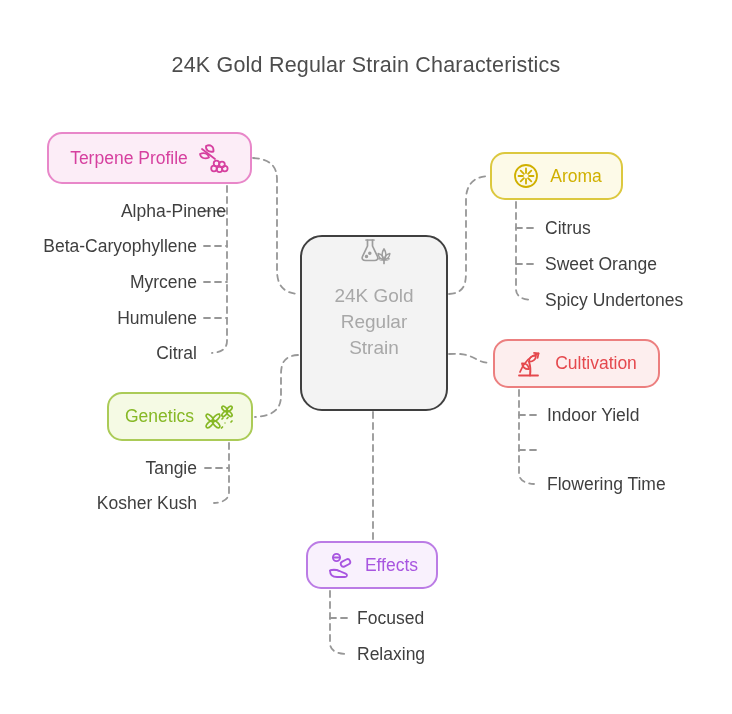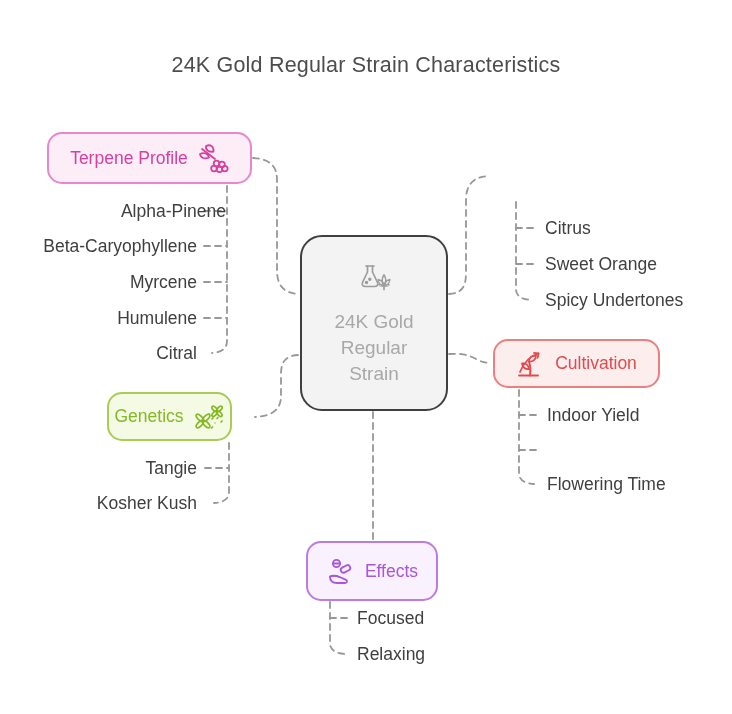--- a/index.html
+++ b/index.html
@@ -14,27 +14,27 @@
   .connectors{position:absolute;left:0;top:0;pointer-events:none;}
   .pill{
     position:absolute;display:flex;align-items:center;justify-content:center;gap:9px;
     border:2px solid;border-radius:15px;box-sizing:border-box;cursor:pointer;
     font-size:17.5px;background:#fff;
   }
   .pill .lbl{white-space:nowrap;}
   .pill svg{display:block;flex:0 0 auto;}
   .pill-terpene{left:47px;top:132px;width:205px;height:52px;color:#d6409f;border-color:#e887c9;background:#fcedf7;}
   .pill-aroma{left:490px;top:152px;width:133px;height:48px;color:#d0b000;border-color:#dcc83f;background:#fdfae8;}
-  .pill-genetics{left:107px;top:392px;width:125px;height:49px;color:#86b825;border-color:#abcb57;background:#f5fae4;}
+  .pill-genetics{left:107px;top:392px;width:146px;height:49px;color:#86b825;border-color:#abcb57;background:#f5fae4;}
   .pill-cultivation{left:493px;top:339px;width:167px;height:49px;color:#e5484d;border-color:#ec7f7f;background:#fdeeee;}
-  .pill-effects{left:306px;top:541px;width:132px;height:60px;color:#a855e0;border-color:#bb7ce5;background:#f9f1fd;}
+  .pill-effects{left:306px;top:541px;width:132px;height:48px;color:#a855e0;border-color:#bb7ce5;background:#f9f1fd;}
   .center-node{
     position:absolute;left:300px;top:235px;width:148px;height:176px;box-sizing:border-box;
     border:2px solid #3f3f3f;border-radius:22px;background:#f3f3f3;cursor:pointer;
-    display:flex;flex-direction:column;align-items:center;padding-top:26px;
+    display:flex;flex-direction:column;align-items:center;
   }
   .center-node .icon{color:#9d9d9d;margin-bottom:8px;}
   .center-node .cline{font-size:19px;line-height:26px;color:#a8a8a8;text-align:center;}
   .item{
     position:absolute;font-size:17.5px;line-height:24px;color:#3f3f3f;white-space:nowrap;
   }
   .item.r{text-align:right;}
 </style>
 </head>
 <body>
@@ -103,20 +103,28 @@
       <path d="M9 3 C13.5 1 17 3.5 16.5 8.5 C12 9.5 8.5 7.5 9 3 Z"></path>
       <path d="M3 11 C7 9 11 10.5 12 14.5 C8 16.5 3.5 15 3 11 Z"></path>
       <circle cx="19.5" cy="20.5" r="2.8"></circle>
       <circle cx="25" cy="21.5" r="2.8"></circle>
       <circle cx="17" cy="25.5" r="2.8"></circle>
       <circle cx="22.5" cy="26.3" r="2.8"></circle>
       <circle cx="27.8" cy="25.6" r="2.8"></circle>
     </svg>
   </div>
 
+  <div class="pill pill-aroma">
+    <svg width="30" height="30" viewBox="0 0 30 30" fill="none" stroke="currentColor" stroke-width="1.8" stroke-linecap="round">
+      <circle cx="15" cy="15" r="11"></circle>
+      <path d="M18 15 L22.5 15 M15 18 L15 22.5 M12 15 L7.5 15 M15 12 L15 7.5
+               M17.1 17.1 L20.3 20.3 M12.9 17.1 L9.7 20.3 M12.9 12.9 L9.7 9.7 M17.1 12.9 L20.3 9.7"></path>
+    </svg>
+    <span class="lbl">Aroma</span>
+  </div>
 
   <div class="pill pill-genetics">
     <span class="lbl">Genetics</span>
     <svg width="32" height="30" viewBox="0 0 32 30" fill="none" stroke="currentColor" stroke-width="1.7" stroke-linecap="round">
       <ellipse cx="6.8" cy="15.8" rx="4.6" ry="2.1" transform="rotate(45 6.8 15.8)"></ellipse>
       <ellipse cx="13.2" cy="22.2" rx="4.6" ry="2.1" transform="rotate(45 13.2 22.2)"></ellipse>
       <ellipse cx="6.8" cy="22.2" rx="4.6" ry="2.1" transform="rotate(-45 6.8 22.2)"></ellipse>
       <ellipse cx="13.2" cy="15.8" rx="4.6" ry="2.1" transform="rotate(-45 13.2 15.8)"></ellipse>
       <ellipse cx="21.6" cy="6.9" rx="3.4" ry="1.7" transform="rotate(45 21.6 6.9)"></ellipse>
       <ellipse cx="26.4" cy="11.7" rx="3.4" ry="1.7" transform="rotate(45 26.4 11.7)"></ellipse>

